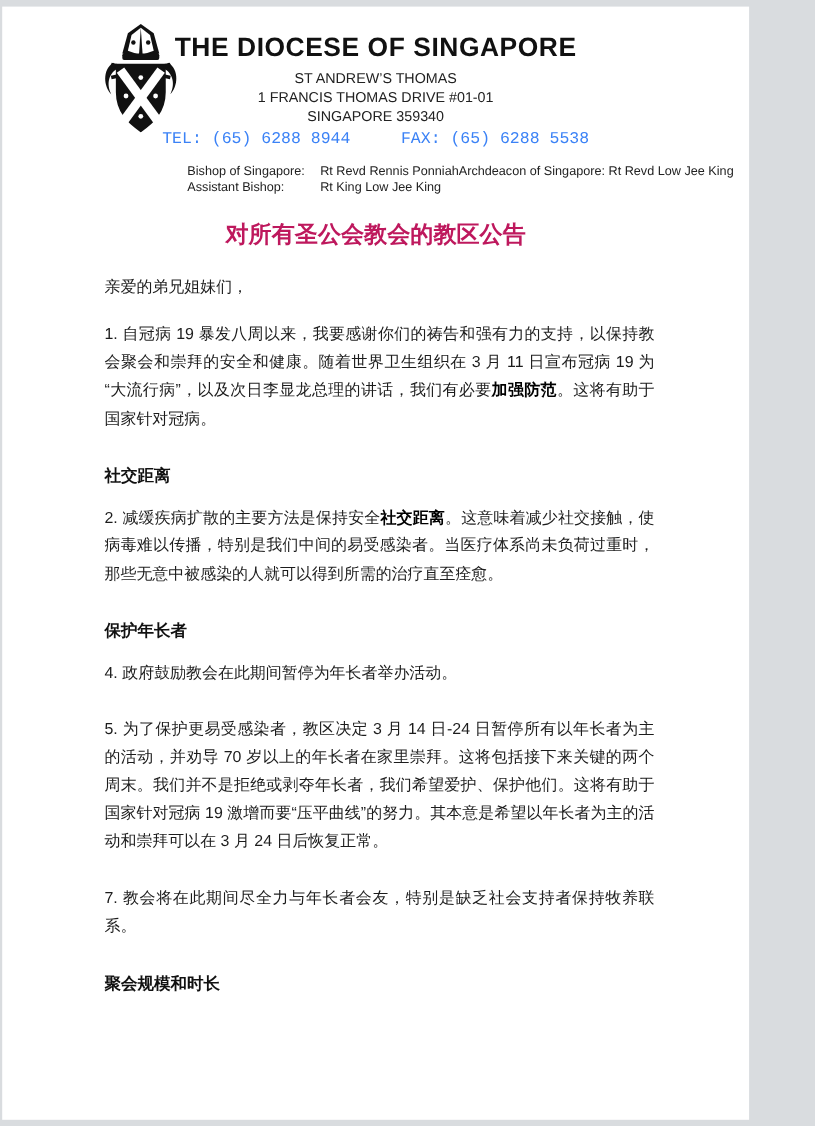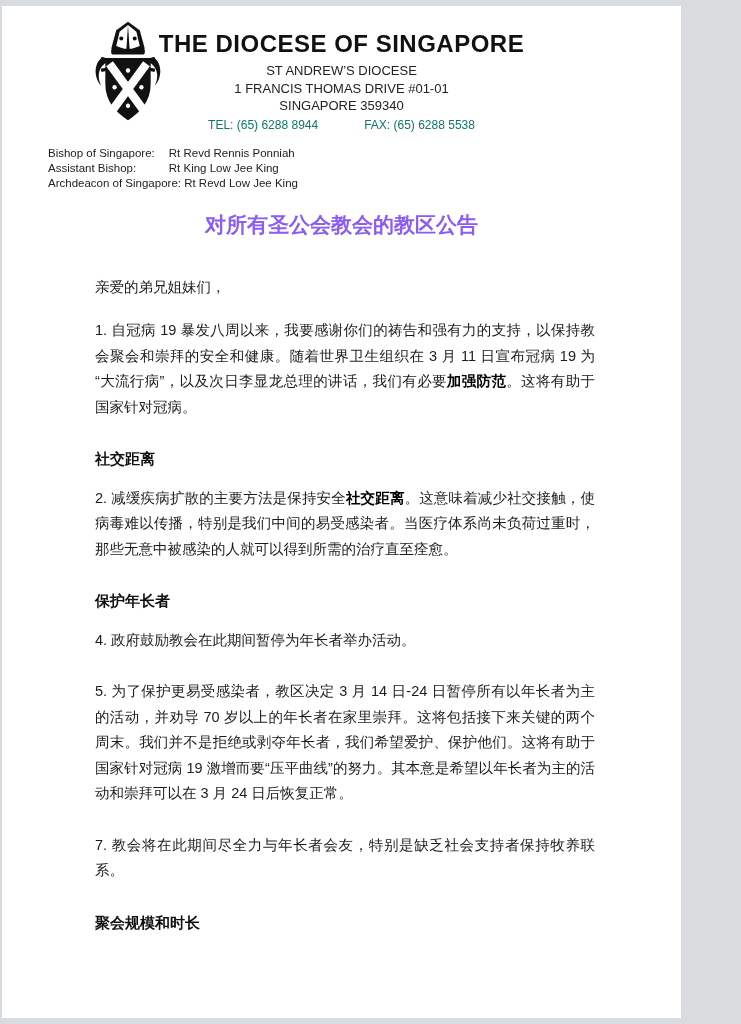--- a/index.html
+++ b/index.html
@@ -19,43 +19,43 @@
     overflow:hidden;
   }
   
   .letterhead{position:relative;padding-top:18px;text-align:center;}
   .crest{position:absolute;left:84px;top:14px;width:84px;height:106px;}
   .org-name{
     font-size:24px;font-weight:700;letter-spacing:.5px;
     margin:6px 0 4px 0;color:#111;
   }
   .addr-line{font-size:13px;line-height:17.5px;color:#222;}
-  .contact-line{font-size:12px;margin-top:3px;color:#0f766e;}
+  .contact-line{font-size:15px;margin-top:3px;color:#3b82f6;font-family:Liberation Mono, monospace;}
   .contact-line .gap{display:inline-block;width:46px;}
   
   .officials{
     display:flex;justify-content:flex-end;align-items:flex-start;
     padding:14px 12px 0 46px;
-    font-size:11.5px;line-height:15px;color:#222;flex-direction:column;
+    font-size:11.5px;line-height:15px;color:#222;
   }
   .officials-left{display:grid;grid-template-columns:auto auto;column-gap:14px;row-gap:0;}
   .officials-right{padding-right:2px;}
   
   .doc-title{
     text-align:center;
     font-size:21px;font-weight:700;
-    margin:20px 0 0 0;color:#8b5cf6;
+    margin:20px 0 0 0;color:#be185d;
   }
   
   .content{
     padding:22px 86px 0 93px;
     font-size:14.5px;line-height:25.5px;
     text-align:justify;
   }
-  .content p{margin:14px 0 26px 0;}
+  .content p{margin:0 0 26px 0;}
   .content p.salutation{margin-bottom:18px;}
   .content h3{
     font-size:15px;font-weight:700;
     margin:0 0 13px 0;color:#111;
   }
   .content b{font-weight:700;color:#000;}
 </style>
 </head>
 <body>
 
@@ -80,21 +80,21 @@
       <path d="M24 46 H76 V76 C76 98 62 110 50 118 C38 110 24 98 24 76 Z" fill="#111" stroke="#111" stroke-width="2"></path>
 
       <path d="M28 52 L72 112" stroke="#fff" stroke-width="10"></path>
       <path d="M72 52 L28 112" stroke="#fff" stroke-width="10"></path>
       <circle cx="50" cy="60" r="2.6" fill="#fff"></circle>
       <circle cx="34" cy="80" r="2.6" fill="#fff"></circle>
       <circle cx="66" cy="80" r="2.6" fill="#fff"></circle>
       <circle cx="50" cy="102" r="2.6" fill="#fff"></circle>
     </svg>
     <div class="org-name">THE DIOCESE OF SINGAPORE</div>
-    <div class="addr-line">ST ANDREW’S DIOCESE</div>
+    <div class="addr-line">ST ANDREW’S THOMAS</div>
     <div class="addr-line">1 FRANCIS THOMAS DRIVE #01-01</div>
     <div class="addr-line">SINGAPORE 359340</div>
     <div class="contact-line">
       <span>TEL: (65) 6288 8944</span><span class="gap"></span><span>FAX: (65) 6288 5538</span>
     </div>
   </div>
 
   <div class="officials">
     <div class="officials-left">
       <span>Bishop of Singapore:</span>

